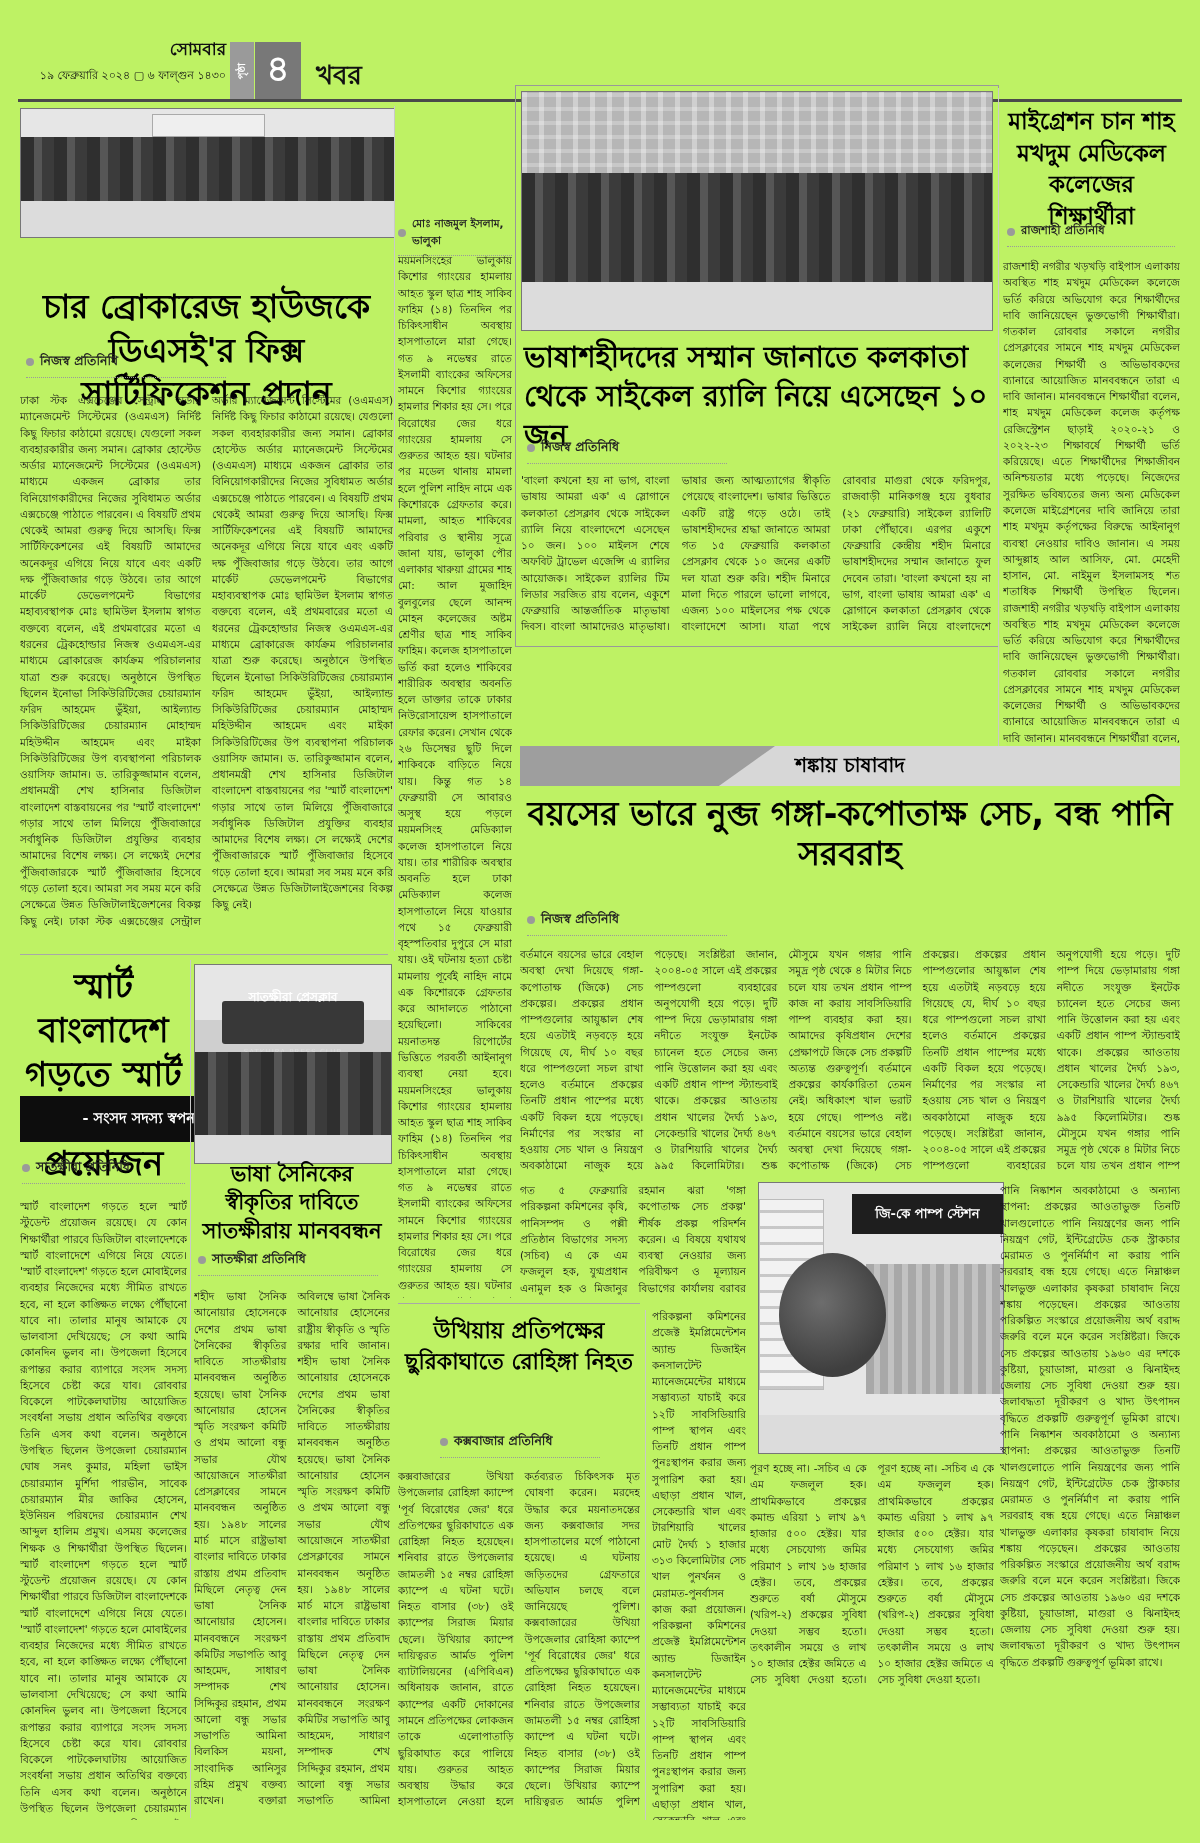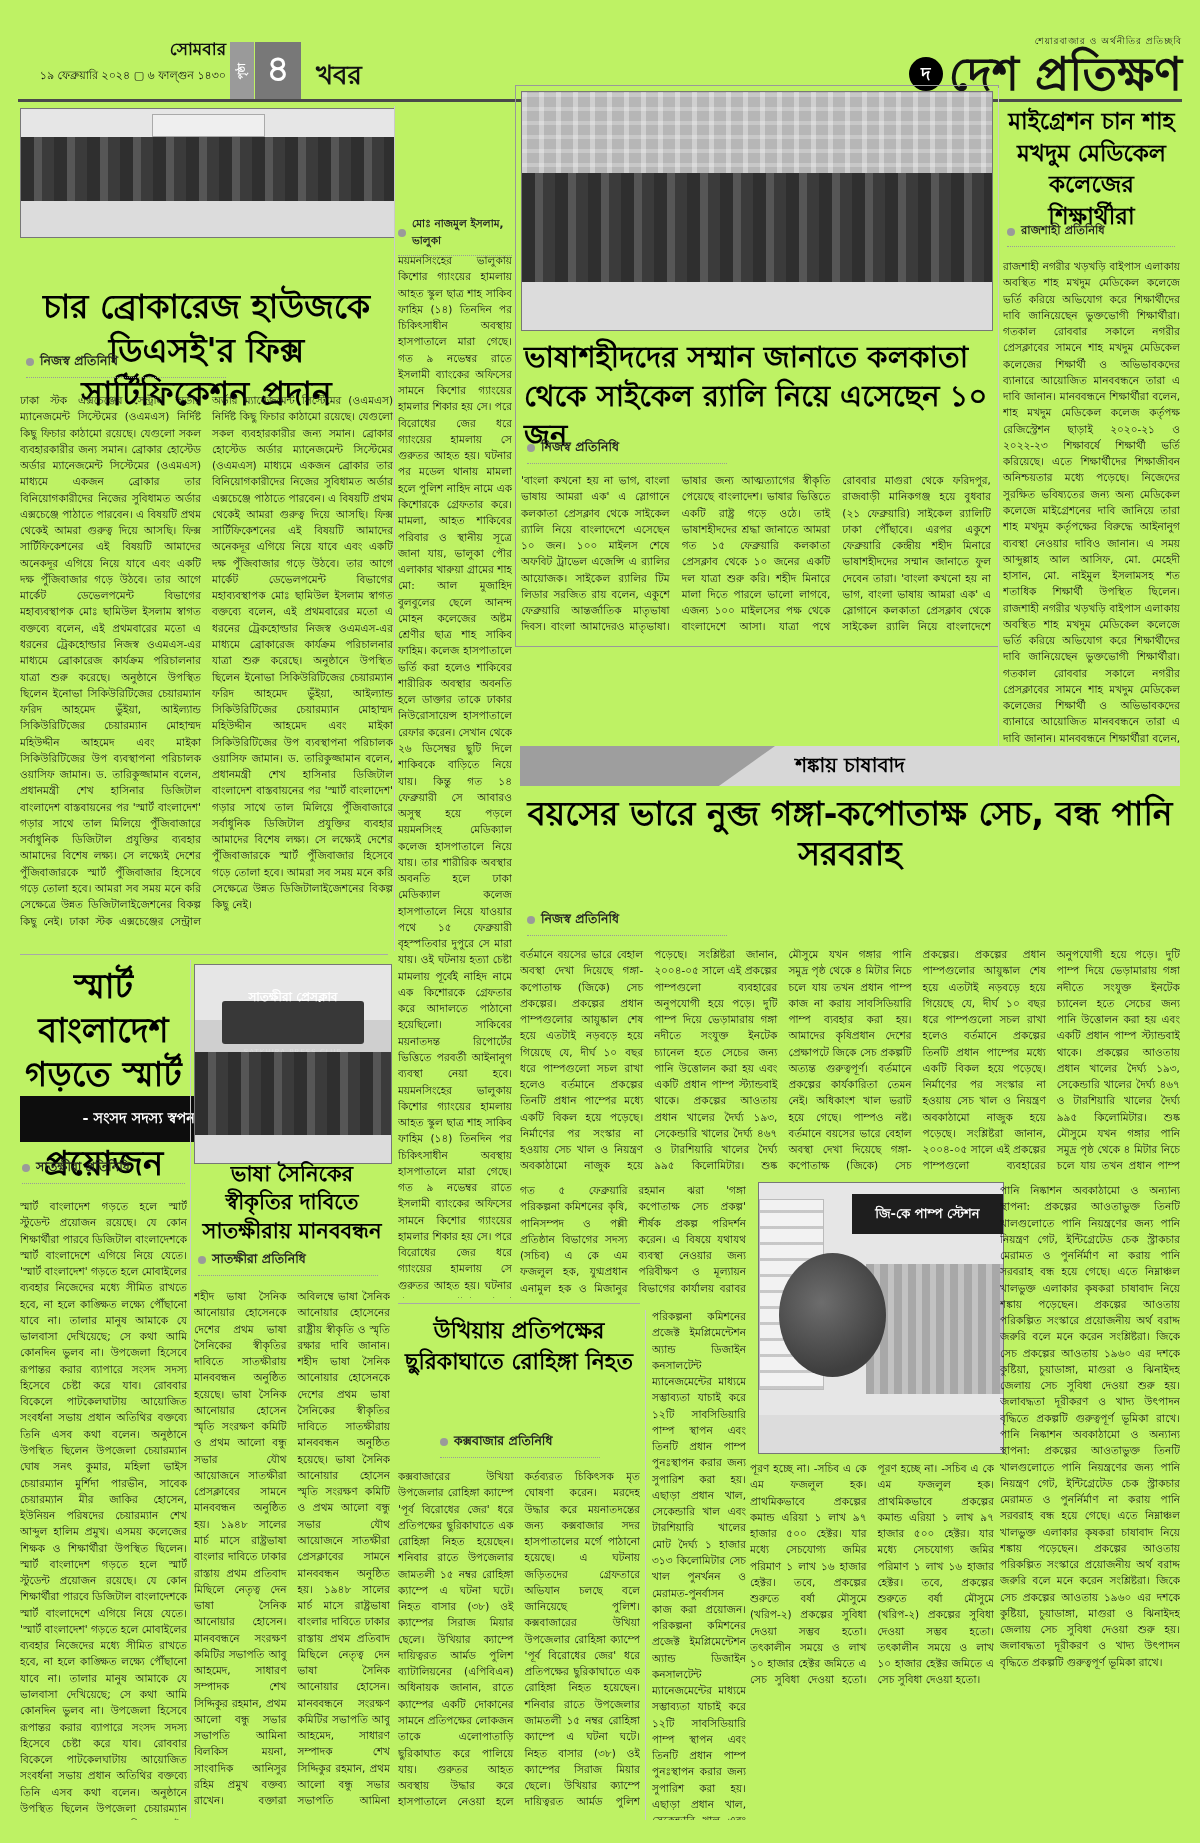--- a/index.html
+++ b/index.html
@@ -70,27 +70,20 @@
     <div class="dateline">১৯ ফেব্রুয়ারি ২০২৪ ▢ ৬ ফাল্গুন ১৪৩০</div>
   </div>
   <div class="abs" id="pagebox-label" style="left:230px;top:42px;width:24px;height:58px;">
     <span>পৃষ্ঠা</span>
   </div>
   <div class="abs" id="pagebox-num" style="left:255px;top:42px;width:46px;height:58px;">
     <span>৪</span>
   </div>
   <div class="abs" id="section-name" style="left:316px;top:55px;">খবর</div>
 
-  <div class="abs" id="masthead-wrap" style="right:18px;top:34px;width:420px;">
-    <div id="tagline">শেয়ারবাজার ও অর্থনীতির প্রতিচ্ছবি</div>
-    <div id="masthead">
-      <span id="masthead-logo">দ</span>
-      <span>দেশ প্রতিক্ষণ</span>
-    </div>
-  </div>
   <div class="abs" id="header-rule"></div>
 
   <div class="abs photo" style="left:20px;top:108px;width:373px;height:128px;">
     <div class="ph-band sky" style="top:0;height:30%;"></div>
     <div class="ph-band crowd" style="top:22%;height:52%;"></div>
     <div class="ph-band road" style="bottom:0;height:28%;"></div>
     <div class="abs" style="left:35%;top:4%;width:30%;height:16%;background:#efefef;border:1px solid #aaa;"></div>
   </div>
   <div class="abs headline center" style="left:20px;top:248px;width:373px;font-size:33px;line-height:1.32;margin-top:37px;">চার ব্রোকারেজ হাউজকে ডিএসই'র ফিক্স সার্টিফিকেশন প্রদান</div>
   <div class="abs" style="left:26px;top:352px;width:200px;">

